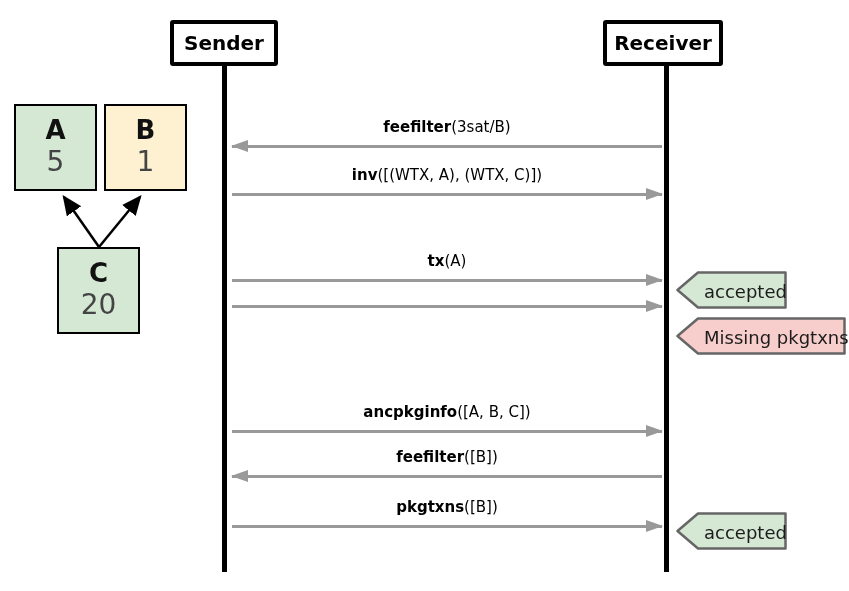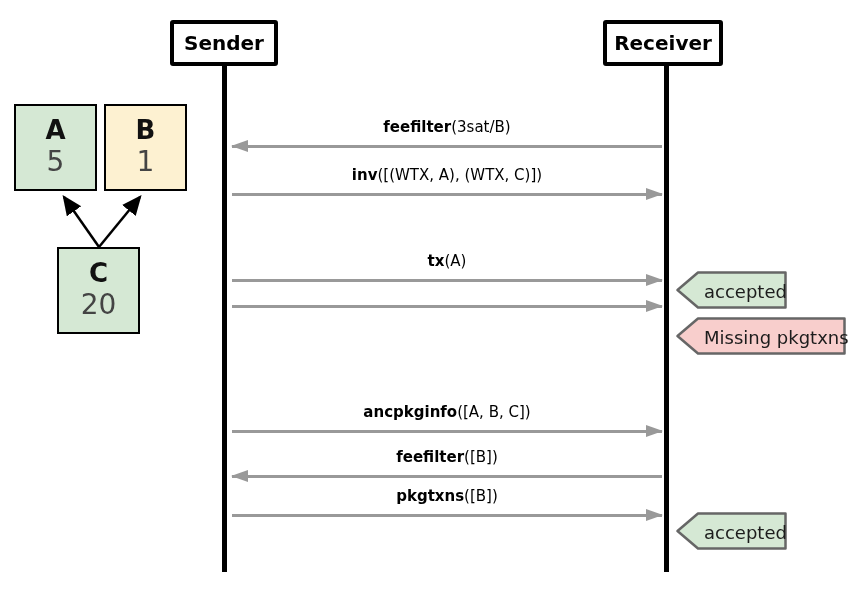--- a/index.html
+++ b/index.html
@@ -114,21 +114,21 @@
     <div class="msg-arrow to-receiver"></div>
   </div>
   <div class="msg" style="top:399px">
     <div class="msg-label"><b>ancpkginfo</b><span>([A, B, C])</span></div>
     <div class="msg-arrow to-receiver"></div>
   </div>
   <div class="msg" style="top:444px">
     <div class="msg-label"><b>feefilter</b><span>([B])</span></div>
     <div class="msg-arrow to-sender"></div>
   </div>
-  <div class="msg" style="top:483px">
+  <div class="msg" style="top:494px">
     <div class="msg-label"><b>pkgtxns</b><span>([B])</span></div>
     <div class="msg-arrow to-receiver"></div>
   </div>
 
   <div class="badge badge-success" style="top:271px">
     <svg width="111" height="38" viewBox="0 0 111 38">
       <polygon points="22,1.5 109.5,1.5 109.5,36.5 22,36.5 1.5,19"></polygon>
     </svg>
     <span class="badge-label">accepted</span>
   </div>

